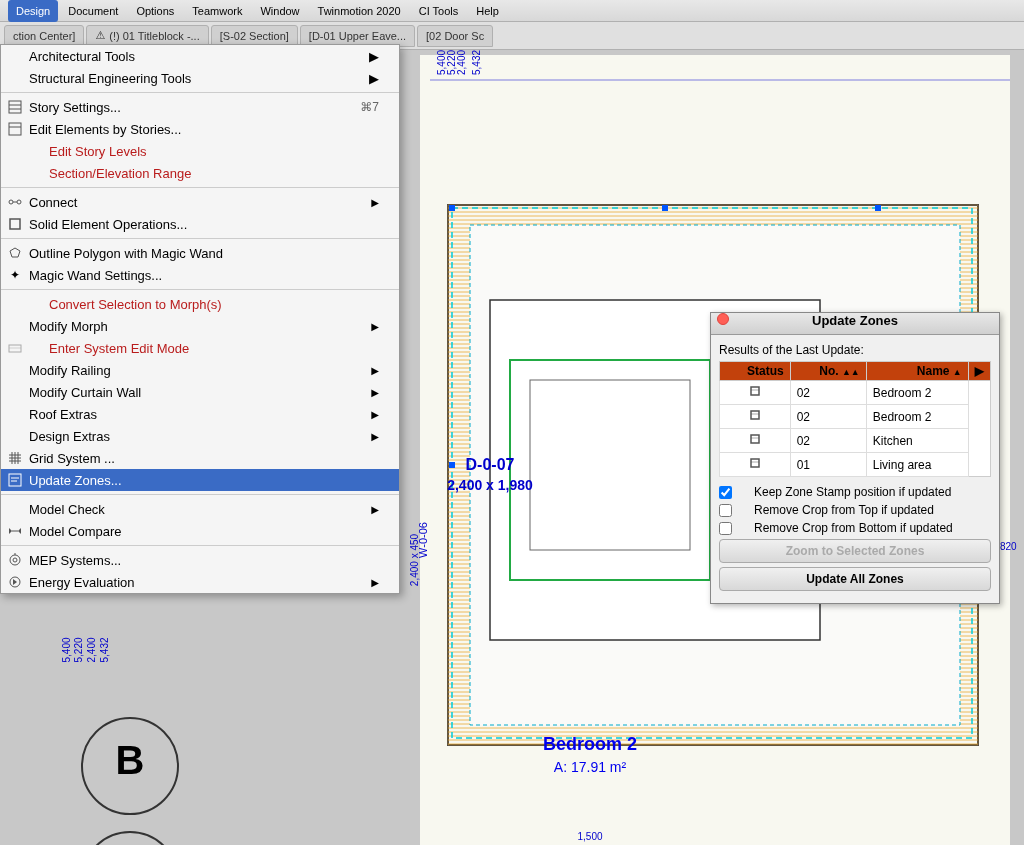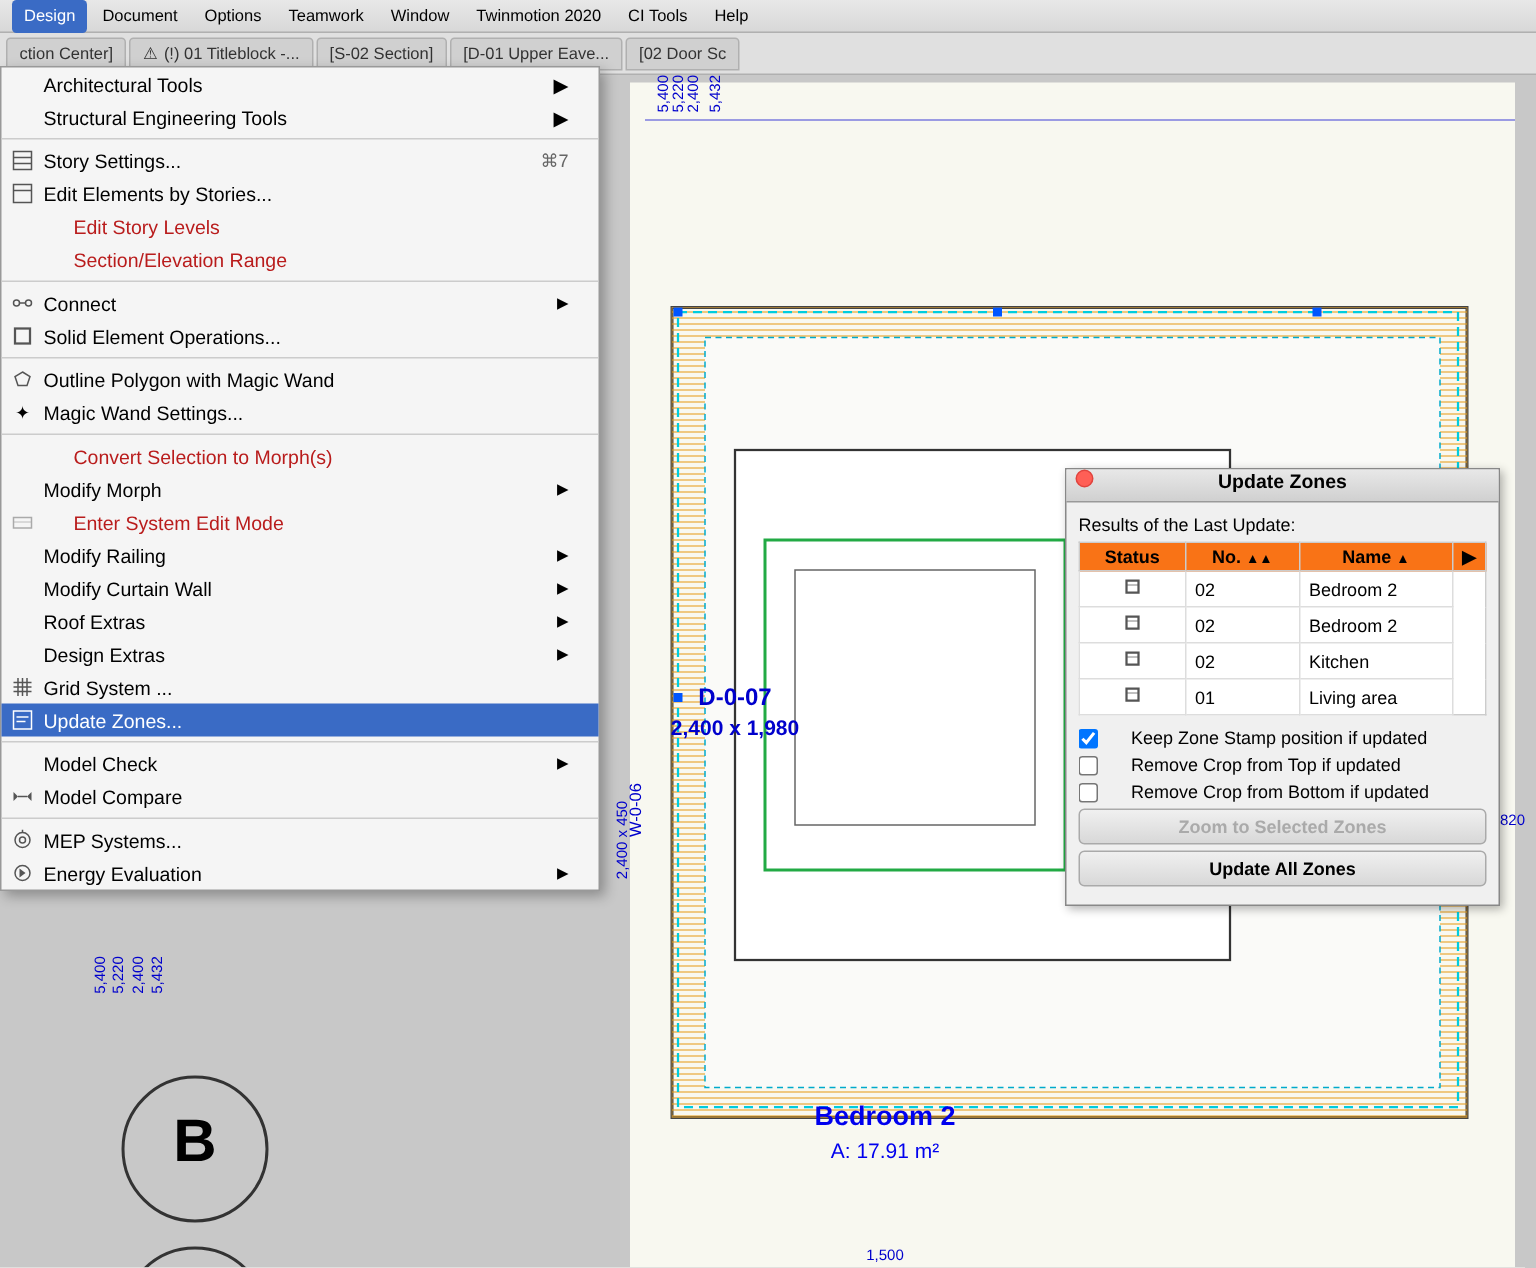--- a/index.html
+++ b/index.html
@@ -179,24 +179,24 @@
     }
     .results-table {
       width: 100%;
       border-collapse: collapse;
       font-size: 12px;
       margin-bottom: 8px;
       background: #fff;
       border: 1px solid #ccc;
     }
     .results-table th {
-      background: #f97316;
+      background: #c2410c;
       border: 1px solid #ccc;
       padding: 2px 6px;
-      text-align: center;
+      text-align: right;
       font-weight: 600;
     }
     .results-table td {
       border: 1px solid #ddd;
       padding: 2px 6px;
     }
     .results-table .icon-cell {
       text-align: center;
       color: #555;
     }

